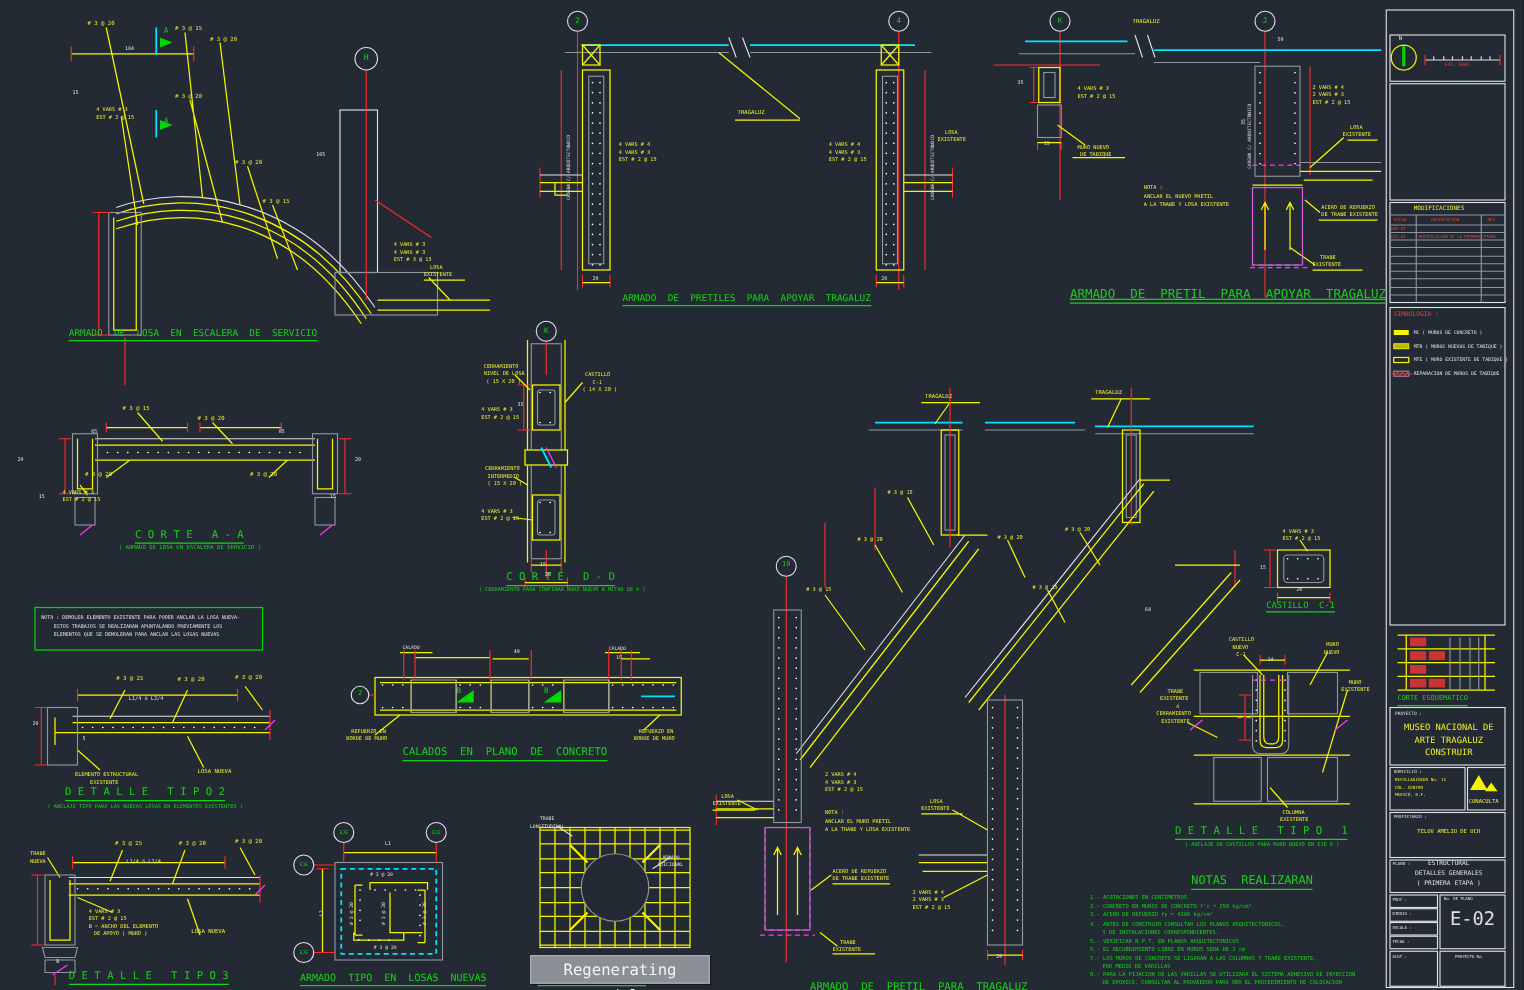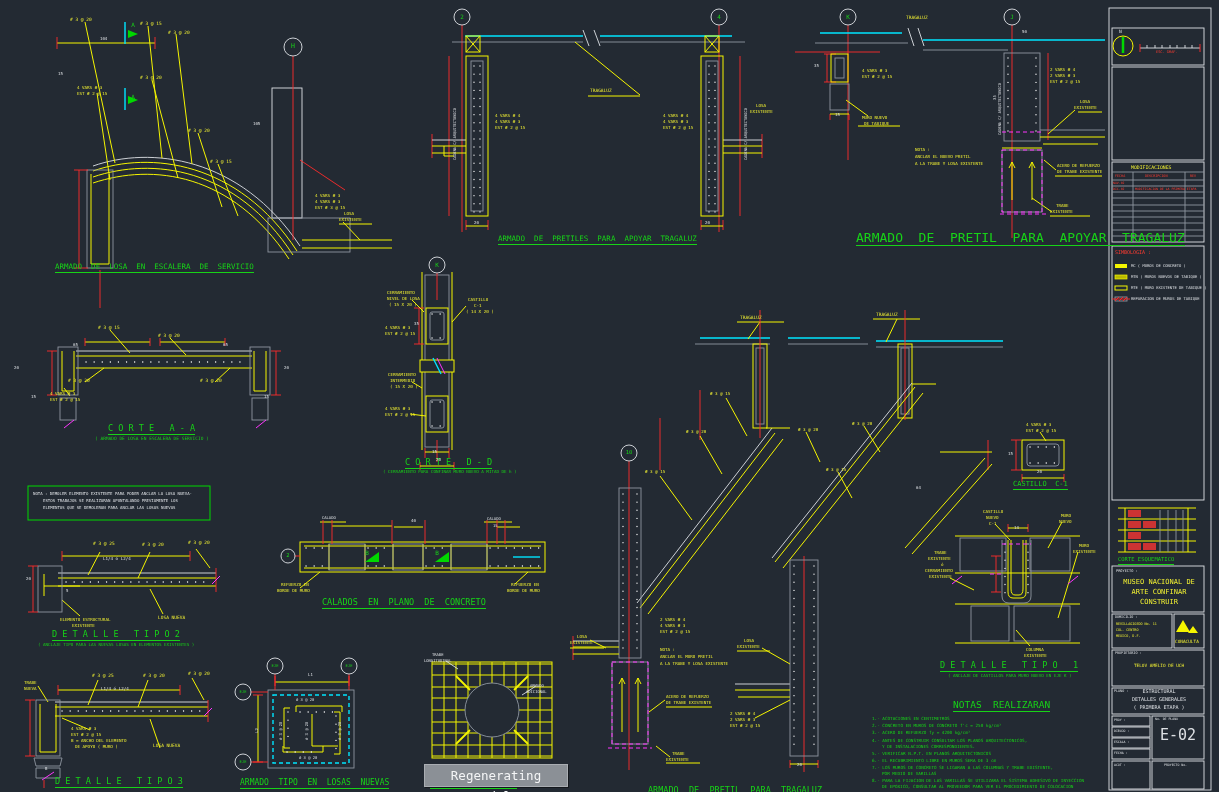--- a/index.html
+++ b/index.html
@@ -278,21 +278,21 @@
       <circle class="sw" cx="275" cy="666" r="8"></circle>
         <circle class="sw" cx="349" cy="666" r="8"></circle>
       <circle class="sw" cx="243" cy="692" r="8"></circle>
         <circle class="sw" cx="243" cy="762" r="8"></circle>
     </g>
   </svg>
 
   <div id="labels">
       <span class="lbl g u" style="left: 55px; top: 263px; font-size: 7.5px;">ARMADO  DE  LOSA  EN  ESCALERA  DE  SERVICIO</span>
       <span class="lbl g u" style="left: 498px; top: 235px; font-size: 7.5px;">ARMADO  DE  PRETILES  PARA  APOYAR  TRAGALUZ</span>
-      <span class="lbl g u" style="left: 856px; top: 231px; font-size: 13px;">ARMADO  DE  PRETIL  PARA  APOYAR  TRAGALUZ</span>
+      <span class="lbl g u" style="left: 856px; top: 231px; font-size: 10px; text-decoration: underline;">ARMADO  DE  PRETIL  PARA  APOYAR  TRAGALUZ</span>
       <span class="lbl g u" style="left: 108px; top: 424px; font-size: 8.5px;">C O R T E   A - A</span>
       <span class="lbl g" style="left: 95px; top: 437px; font-size: 4.5px;">( ARMADO DE LOSA EN ESCALERA DE SERVICIO )</span>
       <span class="lbl g u" style="left: 405px; top: 458px; font-size: 8.5px;">C O R T E   D - D</span>
       <span class="lbl g" style="left: 383px; top: 470px; font-size: 4.2px;">( CERRAMIENTO PARA CONFINAR MURO NUEVO A MITAD DE h )</span>
       <span class="lbl g u" style="left: 52px; top: 630px; font-size: 8.5px;">D E T A L L E   T I P O 2</span>
       <span class="lbl g" style="left: 38px; top: 643px; font-size: 4.2px;">( ANCLAJE TIPO PARA LAS NUEVAS LOSAS EN ELEMENTOS EXISTENTES )</span>
       <span class="lbl g u" style="left: 322px; top: 598px; font-size: 8.5px;">CALADOS  EN  PLANO  DE  CONCRETO</span>
       <span class="lbl g u" style="left: 55px; top: 777px; font-size: 8.5px;">D E T A L L E   T I P O 3</span>
       <span class="lbl g u" style="left: 240px; top: 779px; font-size: 8px;">ARMADO  TIPO  EN  LOSAS  NUEVAS</span>
       <span class="lbl g u" style="left: 430px; top: 778px; font-size: 8.5px;">C O R T E   B - B</span>
@@ -506,21 +506,21 @@
       <span class="lbl r" style="left: 1113px; top: 182px; font-size: 3.2px;">NOV-02</span>
       <span class="lbl r" style="left: 1113px; top: 188px; font-size: 3.2px;">DIC-02</span>
       <span class="lbl r" style="left: 1135px; top: 188px; font-size: 3.2px;">MODIFICACION DE LA PRIMERA ETAPA</span>
       <span class="lbl r" style="left: 1115px; top: 250px; font-size: 5px;">SIMBOLOGIA :</span>
       <span class="lbl w" style="left: 1131px; top: 264px; font-size: 3.8px;">MC ( MUROS DE CONCRETO )</span>
       <span class="lbl w" style="left: 1131px; top: 275px; font-size: 3.8px;">MTN ( MUROS NUEVOS DE TABIQUE )</span>
       <span class="lbl w" style="left: 1131px; top: 286px; font-size: 3.8px;">MTE ( MURO EXISTENTE DE TABIQUE )</span>
       <span class="lbl w" style="left: 1131px; top: 297px; font-size: 3.8px;">REPARACION DE MUROS DE TABIQUE</span>
       <span class="lbl w" style="left: 1116px; top: 570px; font-size: 3.6px;">PROYECTO :</span>
       <span class="lbl y" style="left: 1112px; top: 579px; font-size: 7px; width: 94px; text-align: center;">MUSEO NACIONAL DE</span>
-      <span class="lbl y" style="left: 1112px; top: 589px; font-size: 7px; width: 94px; text-align: center;">ARTE CONFINAR</span>
+      <span class="lbl y" style="left: 1112px; top: 589px; font-size: 7px; width: 94px; text-align: center;">ARTE TRAGALUZ</span>
       <span class="lbl y" style="left: 1112px; top: 599px; font-size: 7px; width: 94px; text-align: center;">CONSTRUIR</span>
       <span class="lbl w" style="left: 1115px; top: 616px; font-size: 3.4px;">DOMICILIO :</span>
       <span class="lbl y" style="left: 1116px; top: 623px; font-size: 3.4px;">REVILLAGIGEDO No. 11</span>
       <span class="lbl y" style="left: 1116px; top: 629px; font-size: 3.4px;">COL. CENTRO</span>
       <span class="lbl y" style="left: 1116px; top: 635px; font-size: 3.4px;">MEXICO, D.F.</span>
       <span class="lbl y" style="left: 1175px; top: 640px; font-size: 4.4px;">CONACULTA</span>
       <span class="lbl w" style="left: 1115px; top: 652px; font-size: 3.4px;">PROPIETARIO :</span>
       <span class="lbl y" style="left: 1112px; top: 664px; font-size: 4.4px; width: 94px; text-align: center;">TELOV AMELIO DE UCH</span>
       <span class="lbl w" style="left: 1114px; top: 690px; font-size: 3.4px;">PLANO :</span>
       <span class="lbl w" style="left: 1112px; top: 689px; font-size: 5px; width: 94px; text-align: center;">ESTRUCTURAL</span>

